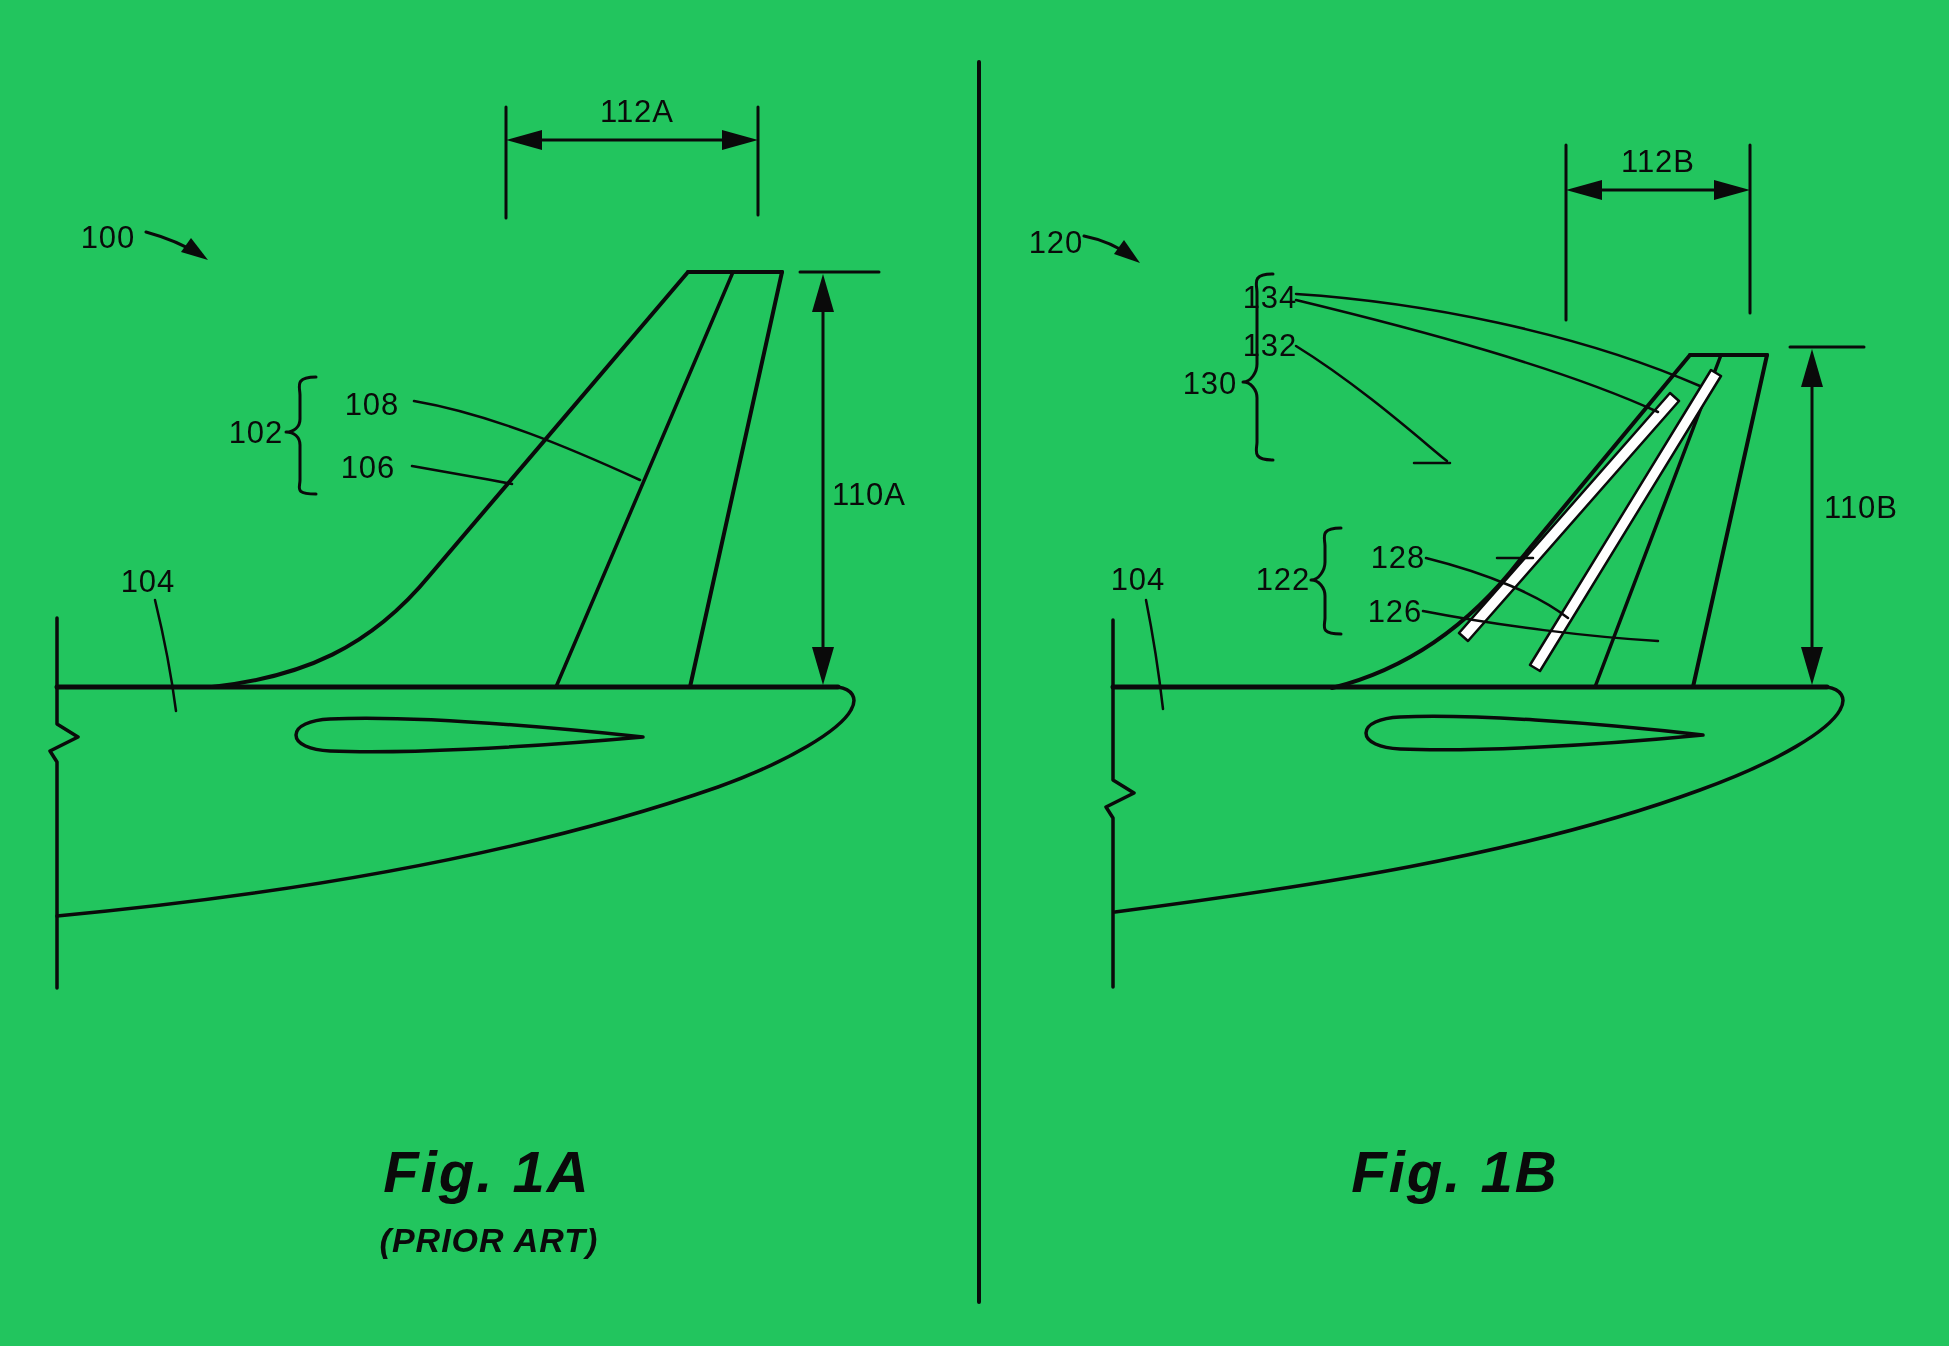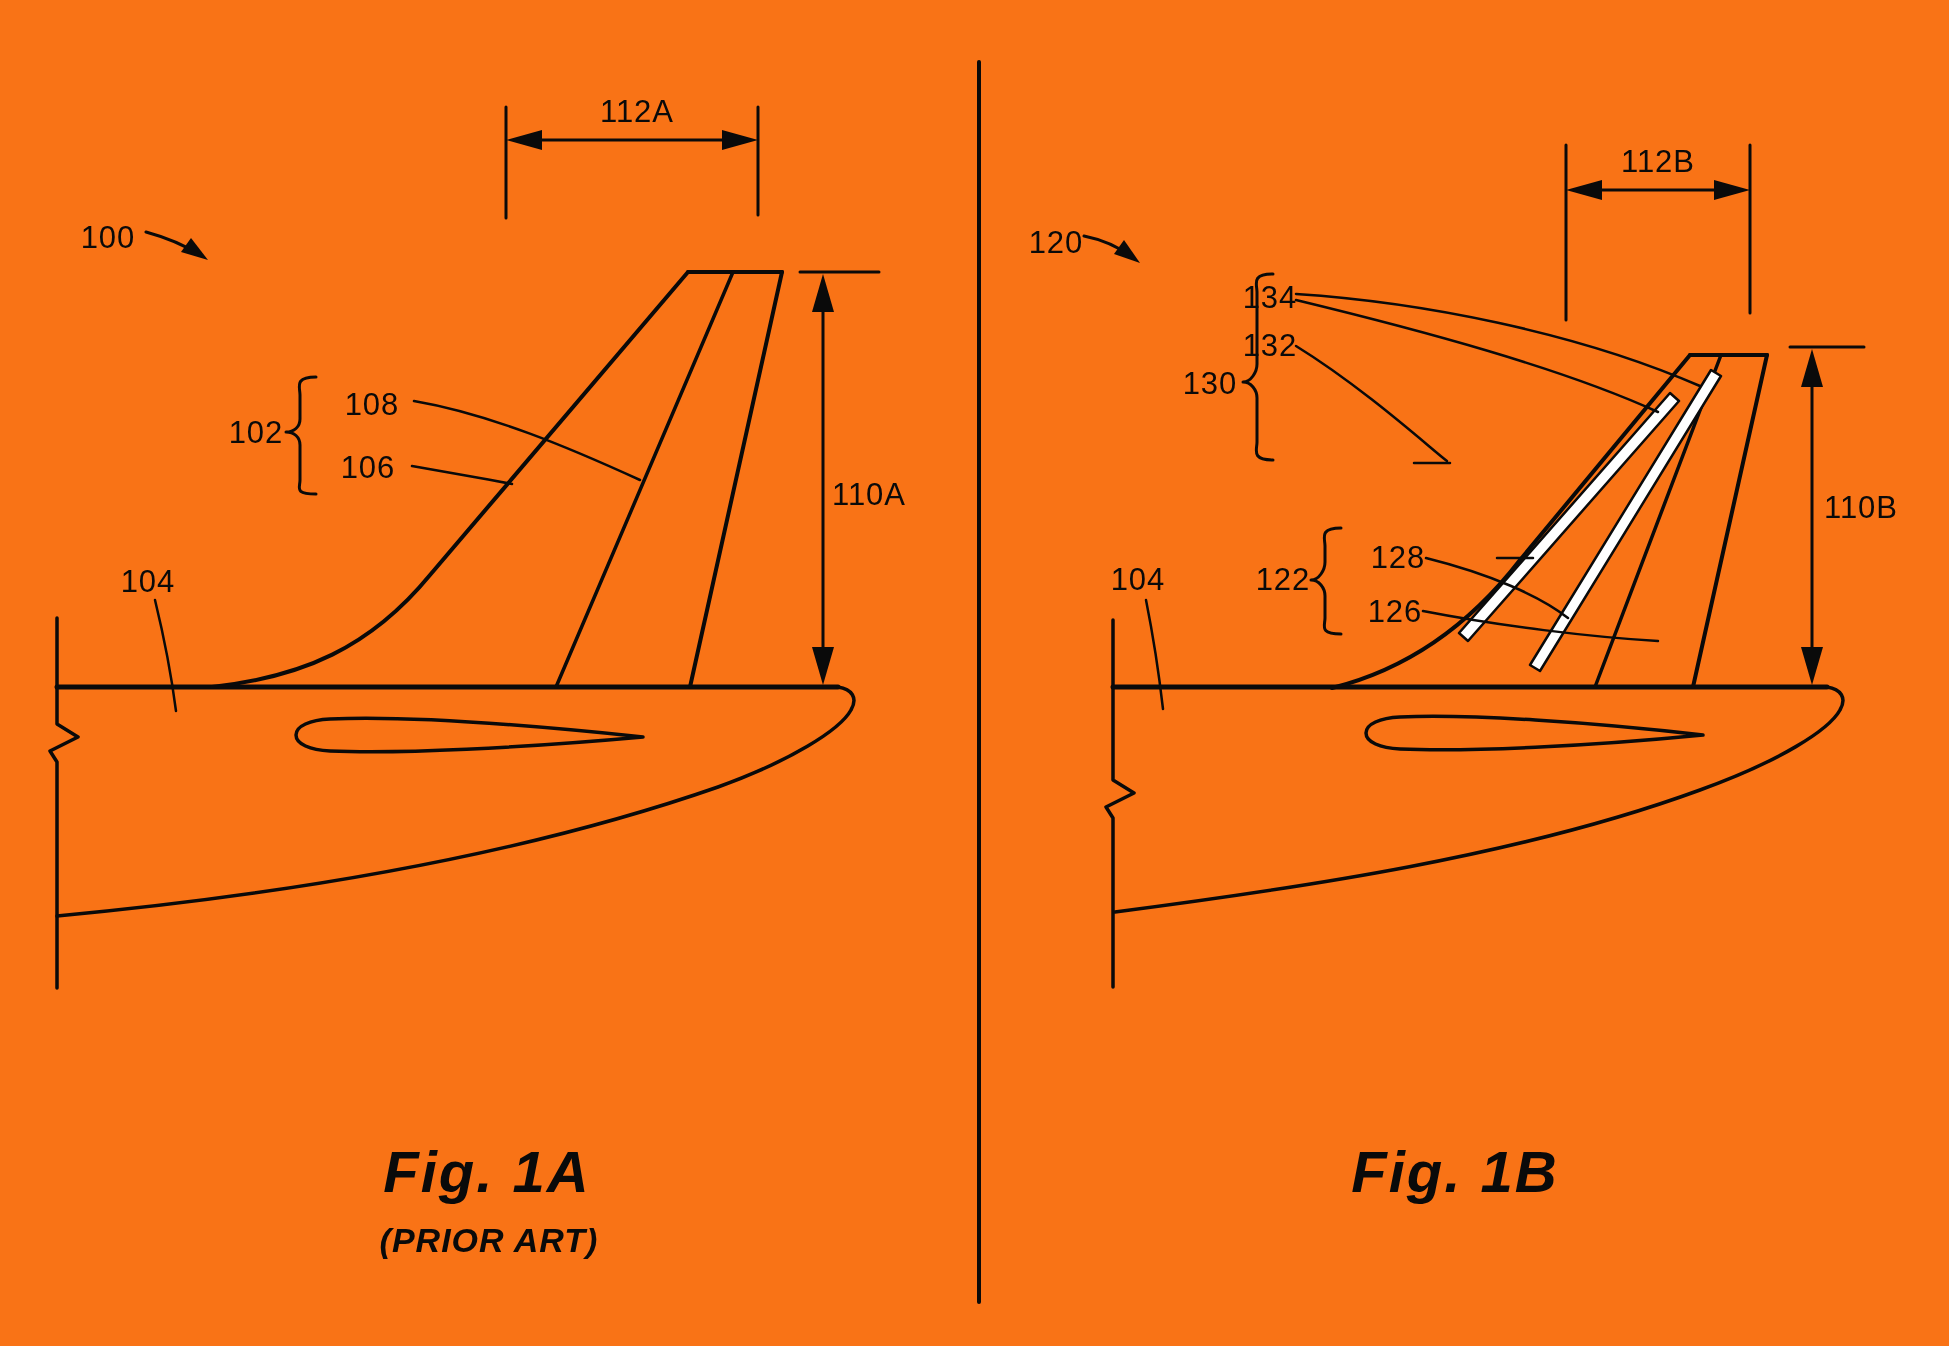--- a/index.html
+++ b/index.html
@@ -1,16 +1,16 @@
 <!DOCTYPE html>
 <html><head>
 <meta charset="utf-8">
 <style>
   html,body{margin:0;padding:0;background:#ffffff;}
-  .page{position:relative;width:1949px;height:1346px;background:#f97316;overflow:hidden;
+  .page{position:relative;width:1949px;height:1346px;background:#22c55e;overflow:hidden;
         font-family:"Liberation Sans", sans-serif;}
   svg{position:absolute;left:0;top:0;}
   text{fill:#0a0a0a;}
   .ref{font-size:31px;letter-spacing:1px;}
   .dim{font-size:31px;letter-spacing:1px;}
   .caption{font-size:58px;font-style:italic;font-weight:600;letter-spacing:2px;}
   .subcaption{font-size:34px;font-style:italic;font-weight:600;letter-spacing:1px;}
   .ink{stroke:#0a0a0a;fill:none;stroke-linecap:round;stroke-linejoin:round;}
   .ink-fill{stroke:#0a0a0a;fill:#ffffff;stroke-linejoin:round;}
   .solid{fill:#0a0a0a;stroke:none;}

